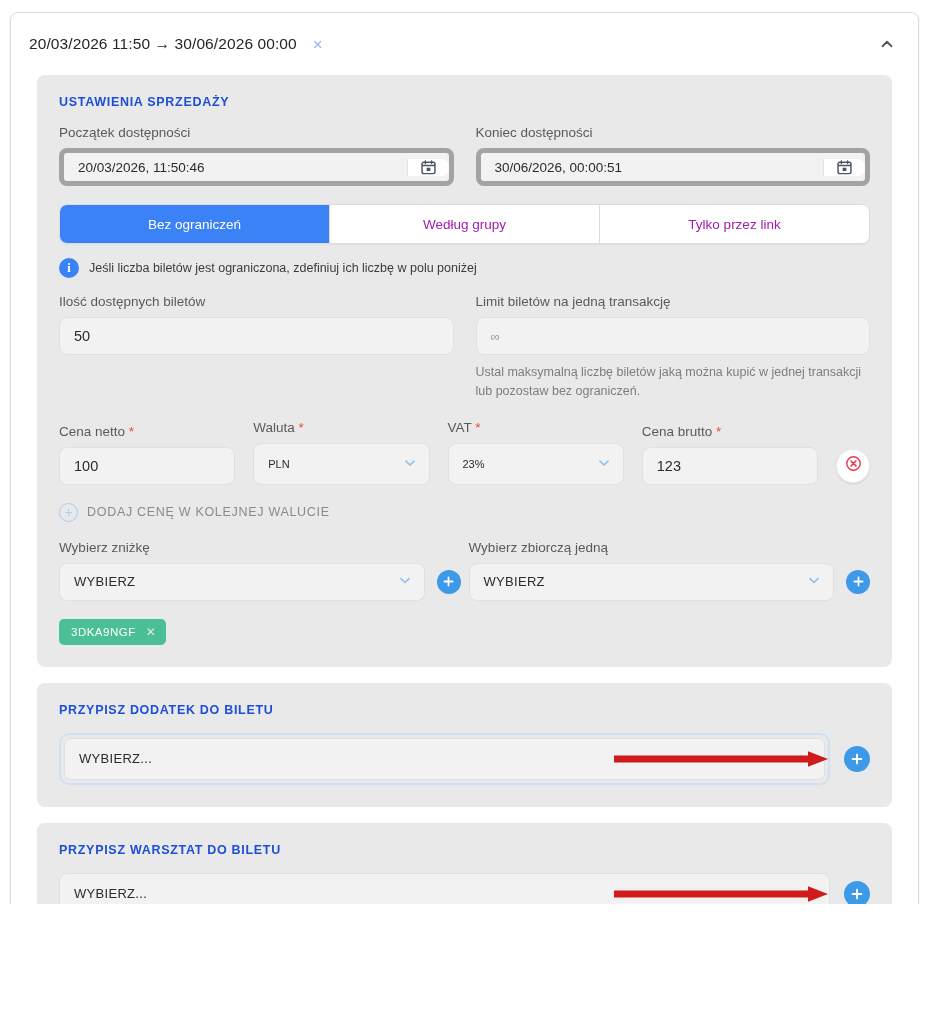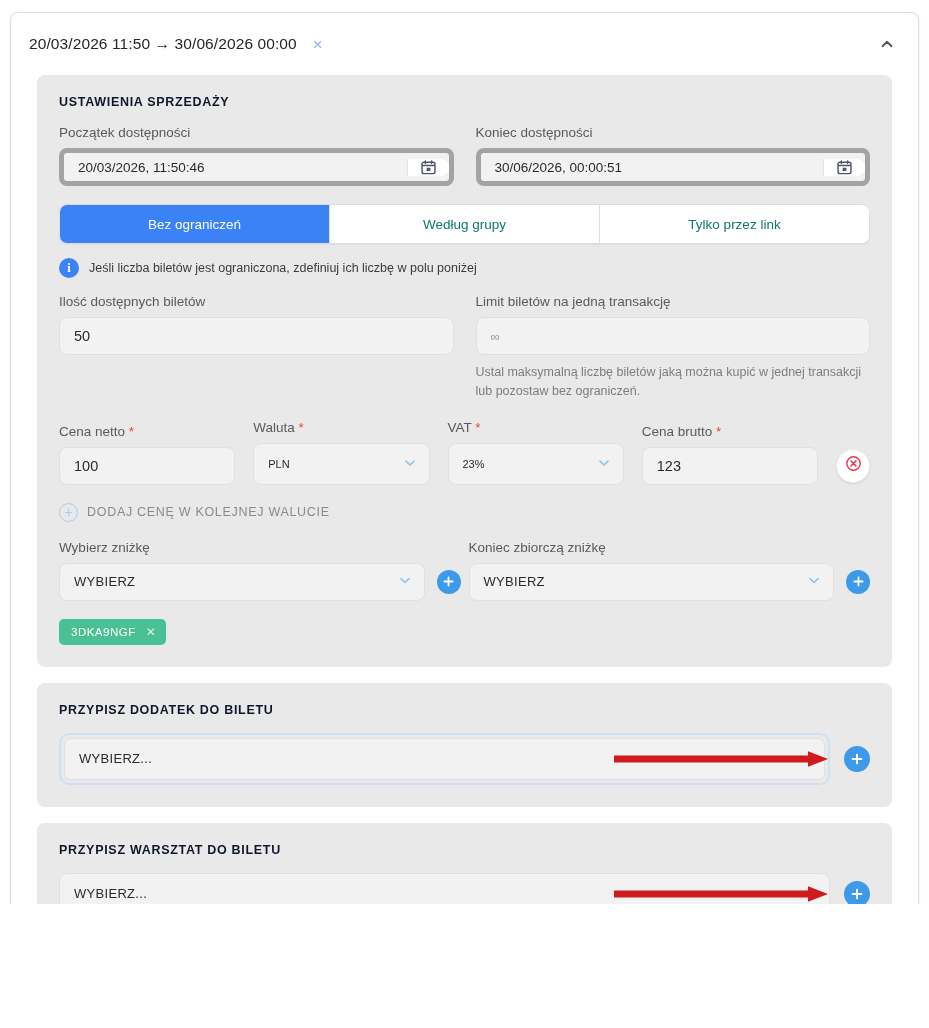--- a/index.html
+++ b/index.html
@@ -64,21 +64,21 @@
     background: #e9e9e9;
     border-radius: 8px;
     margin: 0 26px 16px 26px;
     padding: 20px 22px 22px 22px;
   }
   .card.first { margin-top: 0; }
   .section-title {
     font-size: 12.5px;
     font-weight: 700;
     letter-spacing: .7px;
-    color: #0f172a;
+    color: #1d4ed8;
     text-transform: uppercase;
     margin-bottom: 16px;
   }
 
   
   .field-label {
     font-size: 13.5px;
     color: #5a5a5a;
     margin-bottom: 8px;
     display: block;
@@ -133,21 +133,21 @@
     overflow: hidden;
     border: 1px solid #dcdcdc;
     background: #ffffff;
     box-shadow: 0 1px 1px rgba(0,0,0,.04);
   }
   .seg {
     flex: 1;
     height: 38px;
     display: flex; align-items: center; justify-content: center;
     font-size: 13.5px;
-    color: #0f766e;
+    color: #a21caf;
     background: #ffffff;
     border-right: 1px solid #dcdcdc;
     cursor: pointer;
   }
   .seg:last-child { border-right: none; }
   .seg.active {
     background: #3b82f6;
     color: #ffffff;
   }
 
@@ -436,21 +436,21 @@
             </div>
             <div class="plus-btn">
               <svg width="13" height="13" viewBox="0 0 14 14" aria-hidden="true">
                 <path d="M7 2.6 V11.4 M2.6 7 H11.4" stroke="#ffffff" stroke-width="1.9" stroke-linecap="round"></path>
               </svg>
             </div>
           </div>
         </div>
 
         <div class="col">
-          <span class="field-label">Koniec zbiorczą zniżkę</span>
+          <span class="field-label">Wybierz zbiorczą jedną</span>
           <div style="display:flex; align-items:center; gap:12px">
             <div class="select caps" style="flex:1">
               <span>WYBIERZ</span>
               <span class="chev">
                 <svg width="14" height="14" viewBox="0 0 14 14" aria-hidden="true">
                   <path d="M3 5.2 L7 9 L11 5.2" fill="none" stroke="#8ec5f0" stroke-width="1.7" stroke-linecap="round" stroke-linejoin="round"></path>
                 </svg>
               </span>
             </div>
             <div class="plus-btn">

